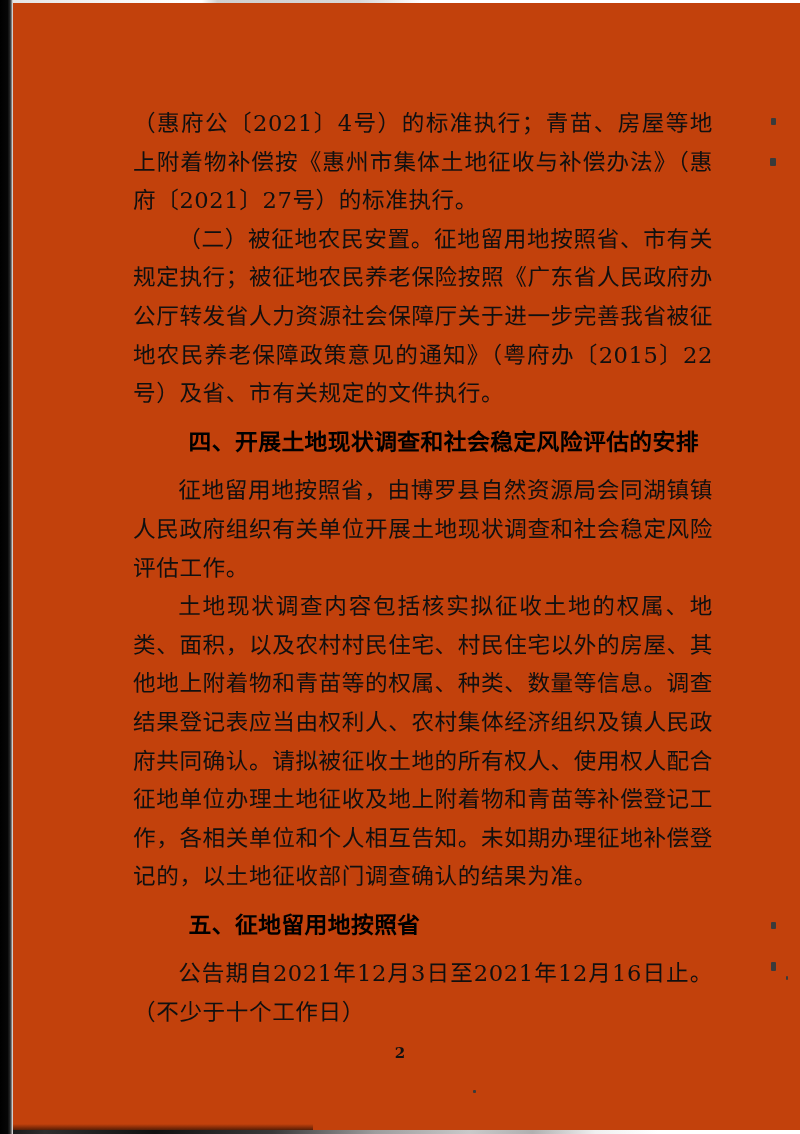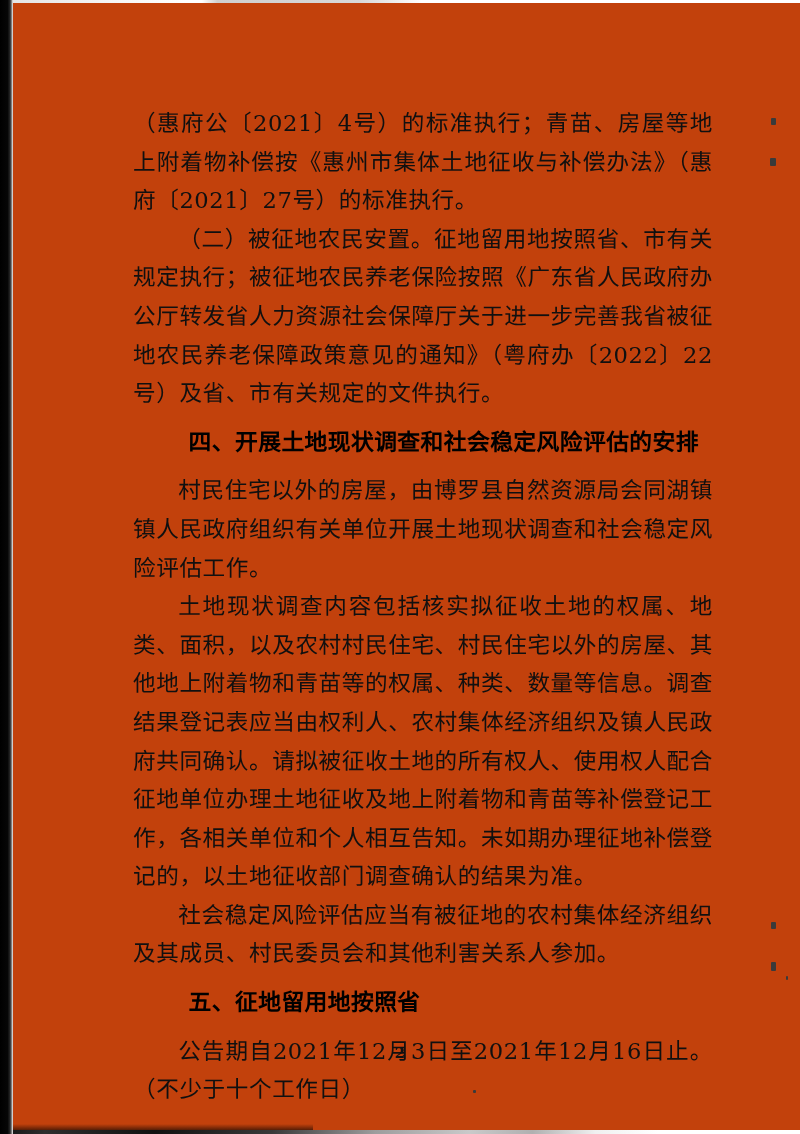--- a/index.html
+++ b/index.html
@@ -120,24 +120,23 @@
   <div class="speck" style="left:770px; top:158px; width:6px; height:8px;"></div>
   <div class="speck" style="left:771px; top:922px; width:5px; height:7px;"></div>
   <div class="speck" style="left:771px; top:962px; width:5px; height:9px;"></div>
   <div class="speck" style="left:786px; top:976px; width:2px; height:4px;"></div>
   <div class="speck" style="left:473px; top:1090px; width:3px; height:3px;"></div>
   <div class="speck" style="left:337px; top:604px; width:2px; height:3px; background:#6a6a6a;"></div>
   <div class="speck" style="left:316px; top:756px; width:2px; height:3px; background:#6a6a6a;"></div>
 
   <div class="doc-body">
     <p class="para">（惠府公〔2021〕4号）的标准执行；青苗、房屋等地上附着物补偿按《惠州市集体土地征收与补偿办法》（惠府〔2021〕27号）的标准执行。</p>
-    <p class="para indent">（二）被征地农民安置。征地留用地按照省、市有关规定执行；被征地农民养老保险按照《广东省人民政府办公厅转发省人力资源社会保障厅关于进一步完善我省被征地农民养老保障政策意见的通知》（粤府办〔2022〕22号）及省、市有关规定的文件执行。</p>
+    <p class="para indent">（二）被征地农民安置。征地留用地按照省、市有关规定执行；被征地农民养老保险按照《广东省人民政府办公厅转发省人力资源社会保障厅关于进一步完善我省被征地农民养老保障政策意见的通知》（粤府办〔2015〕22号）及省、市有关规定的文件执行。</p>
     <h2 class="heading">四、开展土地现状调查和社会稳定风险评估的安排</h2>
-    <p class="para indent">村民住宅以外的房屋，由博罗县自然资源局会同湖镇镇人民政府组织有关单位开展土地现状调查和社会稳定风险评估工作。</p>
+    <p class="para indent">征地留用地按照省，由博罗县自然资源局会同湖镇镇人民政府组织有关单位开展土地现状调查和社会稳定风险评估工作。</p>
     <p class="para indent">土地现状调查内容包括核实拟征收土地的权属、地类、面积，以及农村村民住宅、村民住宅以外的房屋、其他地上附着物和青苗等的权属、种类、数量等信息。调查结果登记表应当由权利人、农村集体经济组织及镇人民政府共同确认。请拟被征收土地的所有权人、使用权人配合征地单位办理土地征收及地上附着物和青苗等补偿登记工作，各相关单位和个人相互告知。未如期办理征地补偿登记的，以土地征收部门调查确认的结果为准。</p>
-    <p class="para indent">社会稳定风险评估应当有被征地的农村集体经济组织及其成员、村民委员会和其他利害关系人参加。</p>
     <h2 class="heading">五、征地留用地按照省</h2>
     <p class="para indent">公告期自2021年12月3日至2021年12月16日止。（不少于十个工作日）</p>
   </div>
 
   <div class="page-number">2</div>
 
 </div>
 
 </body></html>

